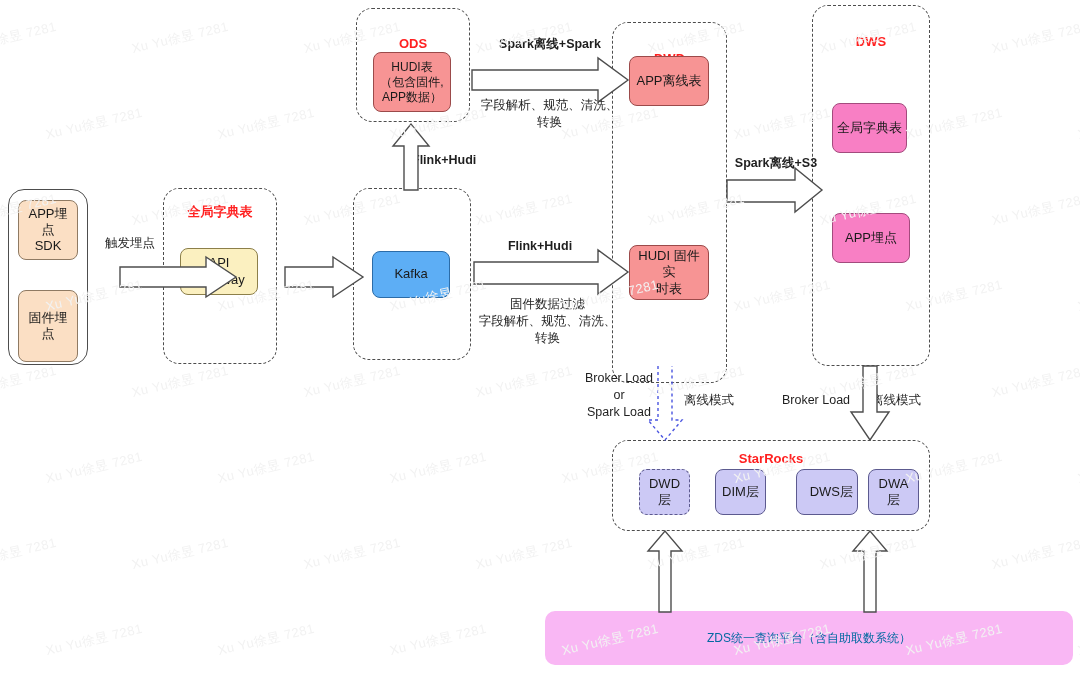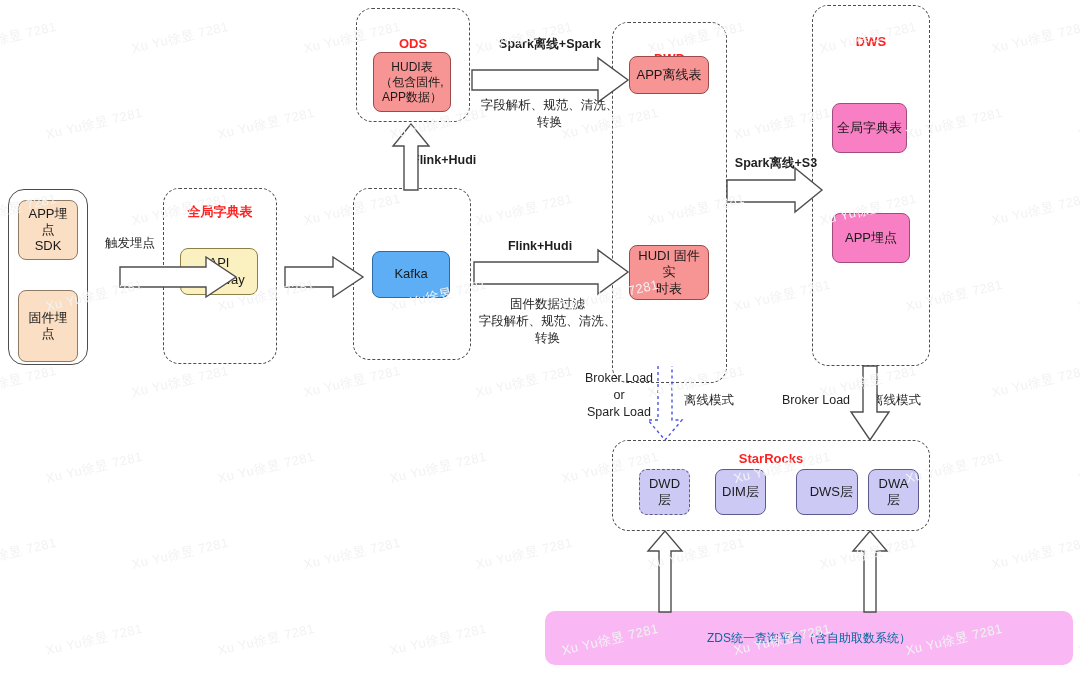--- a/index.html
+++ b/index.html
@@ -122,21 +122,21 @@
   <div class="node blue" style="left:372px;top:251px;width:78px;height:47px;">
     <span style="white-space:pre-line">Kafka</span>
   </div>
 
   <div class="node red" style="left:373px;top:52px;width:78px;height:60px;font-size:12px;">
     <span style="white-space:pre-line">HUDI表
 （包含固件,
 APP数据）</span>
   </div>
 
-  <div class="node red" style="left:629px;top:56px;width:80px;height:38px;">
+  <div class="node red" style="left:629px;top:56px;width:80px;height:50px;">
     <span style="white-space:pre-line">APP离线表</span>
   </div>
 
   <div class="node red" style="left:629px;top:245px;width:80px;height:55px;">
     <span style="white-space:pre-line">HUDI 固件实
 时表</span>
   </div>
 
   <div class="node pink" style="left:832px;top:103px;width:75px;height:50px;">
     <span style="white-space:pre-line">全局字典表</span>

